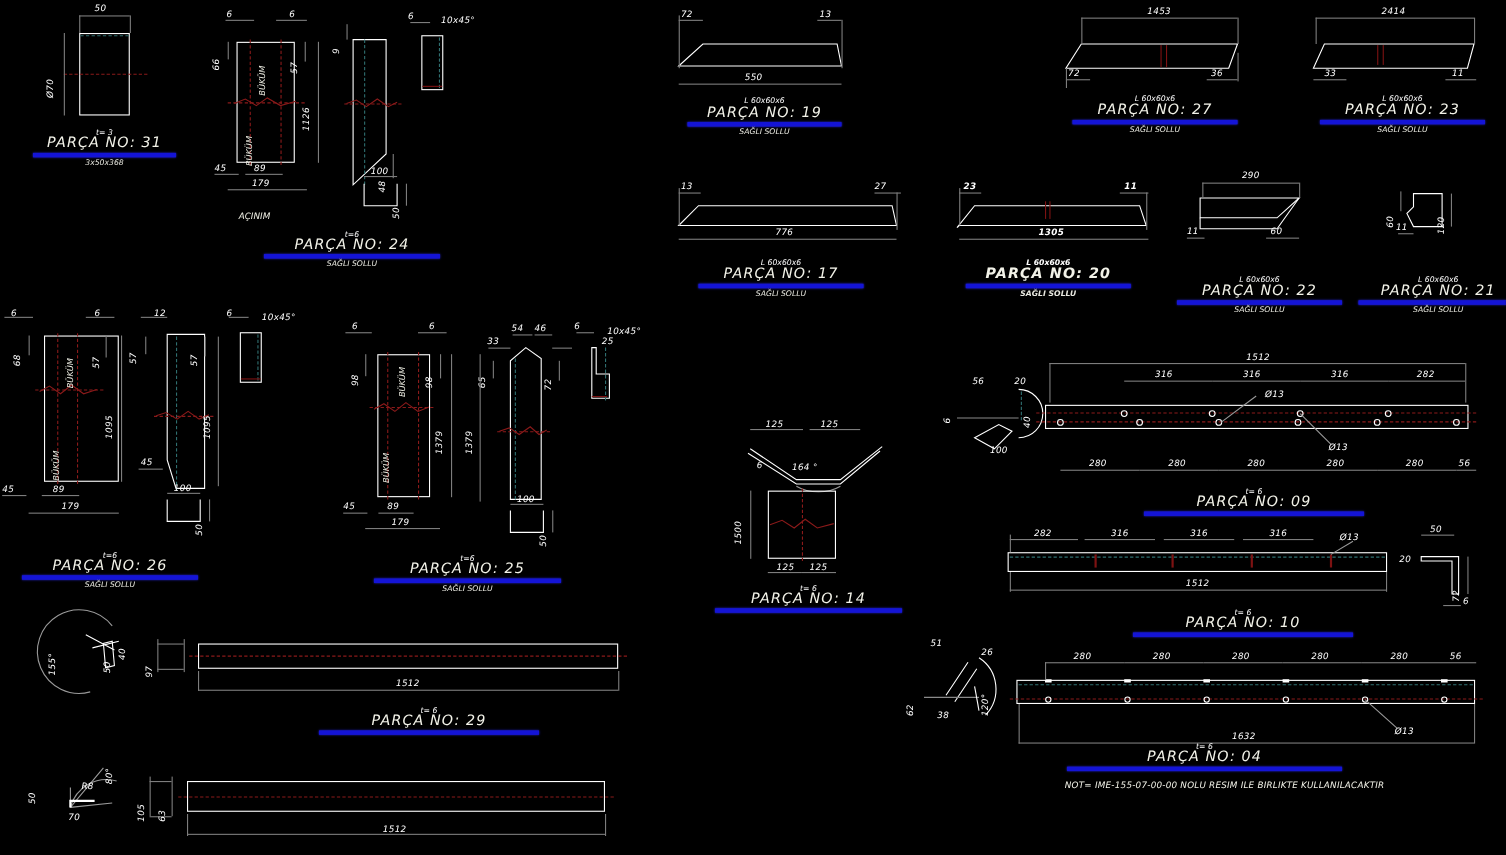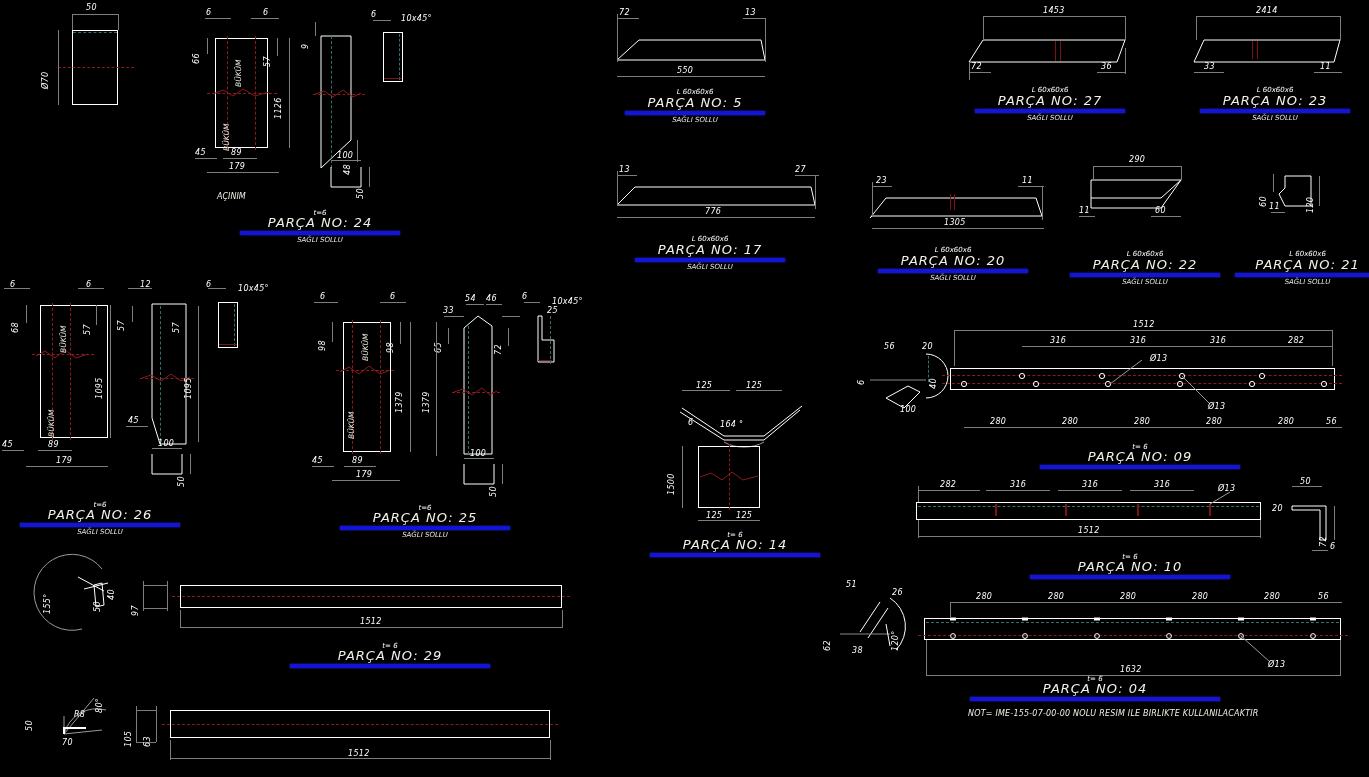--- a/index.html
+++ b/index.html
@@ -51,20 +51,26 @@
   <div class="obj wht" style="left:72px;top:30px;width:46px;height:75px;"></div>
   <div class="hidden-l" style="left:73px;top:32px;width:44px;"></div>
   <div class="center" style="left:58px;top:67px;width:76px;"></div>
 
   <div class="exthline" style="left:72px;top:14px;width:46px;"></div>
   <div class="extline" style="left:72px;top:14px;height:16px;"></div>
   <div class="extline" style="left:118px;top:14px;height:16px;"></div>
   <div class="dt" style="left:86px;top:3px;">50</div>
   <div class="extline" style="left:58px;top:30px;height:75px;"></div>
   <div class="dt v" style="left:50px;top:80px;">Ø70</div>
+  <div class="cap" style="left:30px;top:118px;width:130px;">
+    <span class="thk">t= 3</span>
+    <span class="nm">PARÇA  NO:  31</span>
+    <span class="ul"></span>
+    <span class="sub">3x50x368</span>
+  </div>
 </div>
 
 <div class="part" style="left:185px;top:0;width:250px;height:255px;">
 
   <div class="obj wht" style="left:30px;top:38px;width:53px;height:110px;"></div>
   <div class="centerv" style="left:42px;top:36px;height:114px;"></div>
   <div class="centerv" style="left:70px;top:36px;height:114px;"></div>
   <div class="center" style="left:22px;top:93px;width:70px;"></div>
   <svg width="60" height="14" style="left:28px;top:86px;">
         <path d="M0 8 L10 4 L20 10 L30 3 L42 10 L56 6" stroke="#8b1a1a" fill="none" stroke-width="1"></path>
@@ -132,21 +138,21 @@
   <div class="extline" style="left:12px;top:14px;height:48px;"></div>
   <div class="exthline" style="left:12px;top:18px;width:22px;"></div>
   <div class="dt" style="left:14px;top:8px;">72</div>
   <div class="exthline" style="left:138px;top:18px;width:22px;"></div>
   <div class="extline" style="left:160px;top:18px;height:44px;"></div>
   <div class="dt" style="left:140px;top:8px;">13</div>
   <div class="exthline" style="left:12px;top:76px;width:148px;"></div>
   <div class="dt" style="left:72px;top:66px;">550</div>
   <div class="cap" style="left:20px;top:88px;width:140px;">
     <span class="mat">L 60x60x6</span>
-    <span class="nm">PARÇA  NO:  5</span>
+    <span class="nm">PARÇA  NO:  19</span>
     <span class="ul"></span>
     <span class="sub">SAĞLI SOLLU</span>
   </div>
 </div>
 
 <div class="part" style="left:945px;top:0;width:230px;height:130px;">
   <svg width="200" height="70" style="left:20px;top:26px;">
     <path d="M18 14 L160 14 L152 36 L4 36 Z" stroke="#ffffff" fill="none" stroke-width="1"></path>
   </svg>
   <div class="redv" style="left:110px;top:41px;height:20px;"></div>
@@ -204,21 +210,21 @@
   <div class="exthline" style="left:12px;top:52px;width:198px;"></div>
   <div class="dt" style="left:100px;top:42px;">776</div>
   <div class="cap" style="left:30px;top:70px;width:150px;">
     <span class="mat">L 60x60x6</span>
     <span class="nm">PARÇA  NO:  17</span>
     <span class="ul"></span>
     <span class="sub">SAĞLI SOLLU</span>
   </div>
 </div>
 
-<div class="part" style="left:862px;top:176px;width:200px;height:125px;">
+<div class="part" style="left:862px;top:165px;width:200px;height:125px;font-weight:bold;">
   <svg width="190" height="50" style="left:6px;top:14px;">
     <path d="M2 28 L18 8 L168 8 L174 26 L4 26 Z" stroke="#ffffff" fill="none" stroke-width="1"></path>
   </svg>
   <div class="redv" style="left:88px;top:18px;height:16px;"></div>
   <div class="redv" style="left:92px;top:18px;height:16px;"></div>
   <div class="extline" style="left:10px;top:6px;height:34px;"></div>
   <div class="exthline" style="left:10px;top:10px;width:20px;"></div>
   <div class="dt" style="left:14px;top:0px;">23</div>
   <div class="exthline" style="left:156px;top:10px;width:26px;"></div>
   <div class="extline" style="left:180px;top:10px;height:34px;"></div>

